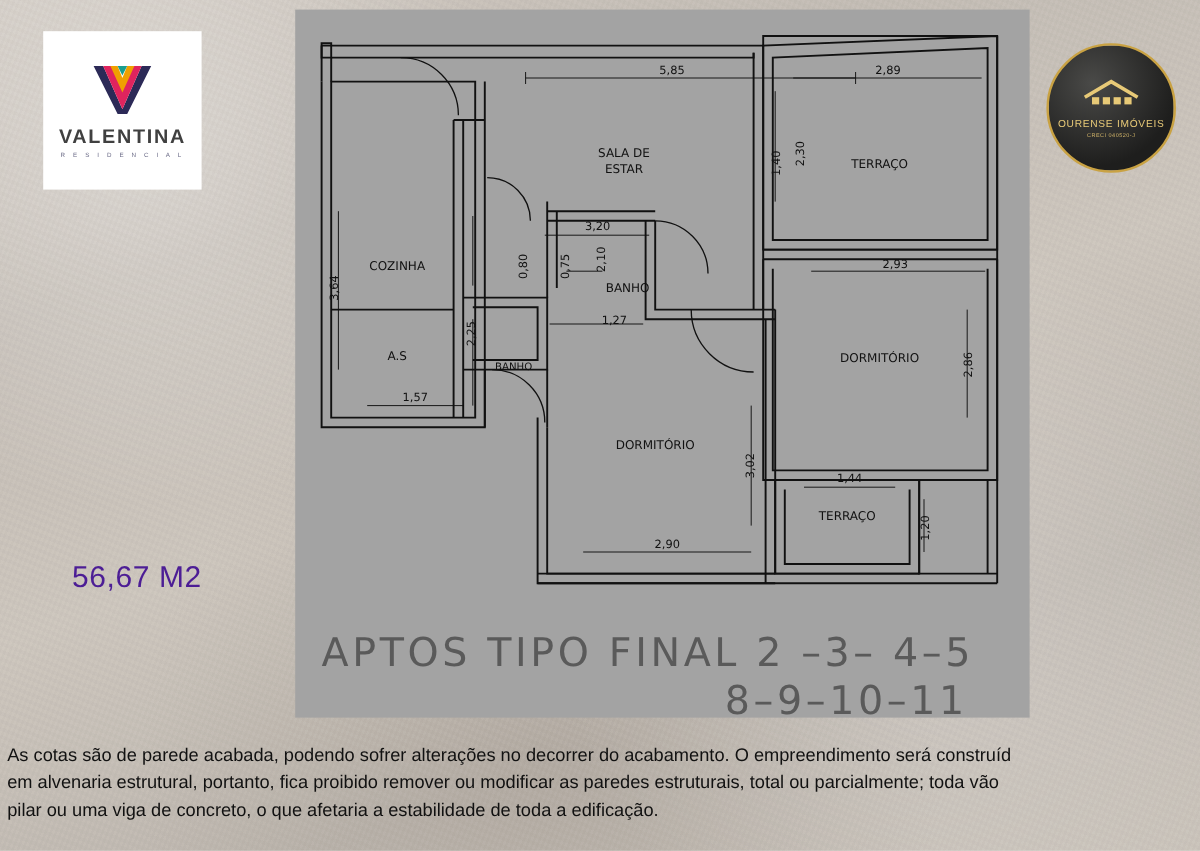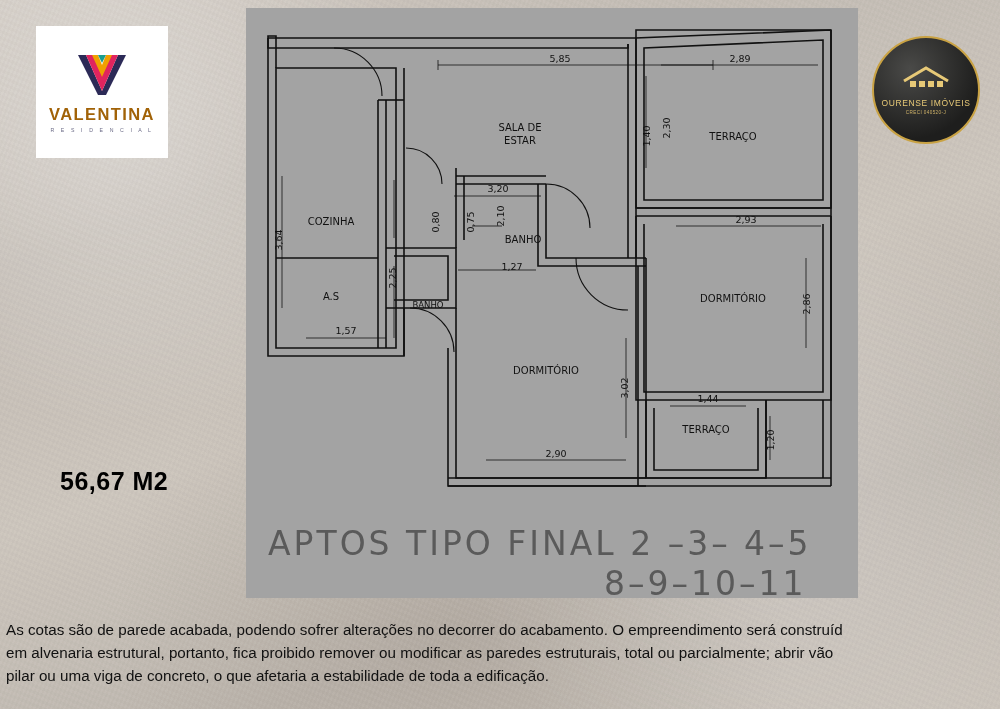--- a/index.html
+++ b/index.html
@@ -13,32 +13,32 @@
       linear-gradient(160deg,#cfc8c0 0%,#c3bcb4 25%,#cdc6bd 50%,#bdb6ae 75%,#cac3ba 100%);
   }
   .grain{position:absolute;inset:0;pointer-events:none;opacity:.35;
     background-image:
       repeating-linear-gradient(112deg, rgba(255,255,255,.06) 0 2px, rgba(0,0,0,.03) 2px 4px),
       repeating-linear-gradient(22deg, rgba(255,255,255,.05) 0 3px, rgba(0,0,0,.025) 3px 6px);}
   
   .logo-box{position:absolute;left:36px;top:26px;width:132px;height:132px;background:#fff;
     display:flex;flex-direction:column;align-items:center;justify-content:center;}
   .logo-mark{width:60px;height:46px;position:relative;margin-bottom:8px;}
-  .logo-name{font-size:16.5px;letter-spacing:1.4px;color:#a16207;font-weight:700;}
+  .logo-name{font-size:16.5px;letter-spacing:1.4px;color:#404040;font-weight:700;}
   .logo-sub{font-size:5.2px;letter-spacing:2.6px;color:#6a6a86;margin-top:3px;}
   
   .logo-right{position:absolute;left:872px;top:36px;width:104px;height:104px;border-radius:50%;
     background:radial-gradient(circle at 35% 30%,#4a4a48,#1e1e1d 70%);
     border:2px solid #c9a243;display:flex;flex-direction:column;align-items:center;justify-content:center;}
   .lr-title{color:#e7c977;font-size:8.5px;letter-spacing:.6px;font-weight:400;margin-top:5px;text-align:center;}
   .lr-sub{color:#cfb268;font-size:4.6px;letter-spacing:.4px;margin-top:2px;}
   
   .sheet{position:absolute;left:246px;top:8px;width:612px;height:590px;background:#a3a3a3;}
   .sheet svg{display:block;}
-  .area-label{position:absolute;left:60px;top:467px;font-size:25px;font-weight:700;color:#000000;letter-spacing:.5px;}
+  .area-label{position:absolute;left:60px;top:467px;font-size:25px;font-weight:400;color:#4c1d95;letter-spacing:.5px;}
   
   .footer{position:absolute;left:0;top:618px;width:1000px;height:91px;color:#111;font-size:15.2px;line-height:1.52;}
   .footer p{margin:0;padding:0 0 0 6px;white-space:nowrap;}
   .plan-text{font-family:"DejaVu Sans", sans-serif;}
 </style>
 </head>
 <body>
 
 <div class="grain"></div>
 
@@ -198,15 +198,15 @@
 
   <g fill="#5a5a5a" font-family="DejaVu Sans, sans-serif" font-size="33" letter-spacing="3">
     <text x="22" y="547">APTOS  TIPO  FINAL  2  –3–  4–5</text>
     <text x="358" y="587">8–9–10–11</text>
   </g>
 </svg>
 </div>
 
 <div class="footer">
   <p>As cotas são de parede acabada, podendo sofrer alterações no decorrer do acabamento. O empreendimento será construíd</p>
-  <p>em alvenaria estrutural, portanto, fica proibido remover ou modificar as paredes estruturais, total ou parcialmente; abrir vão</p>
+  <p>em alvenaria estrutural, portanto, fica proibido remover ou modificar as paredes estruturais, total ou parcialmente; toda vão</p>
   <p>pilar ou uma viga de concreto, o que afetaria a estabilidade de toda a edificação.</p>
 </div>
 
 </body></html>

